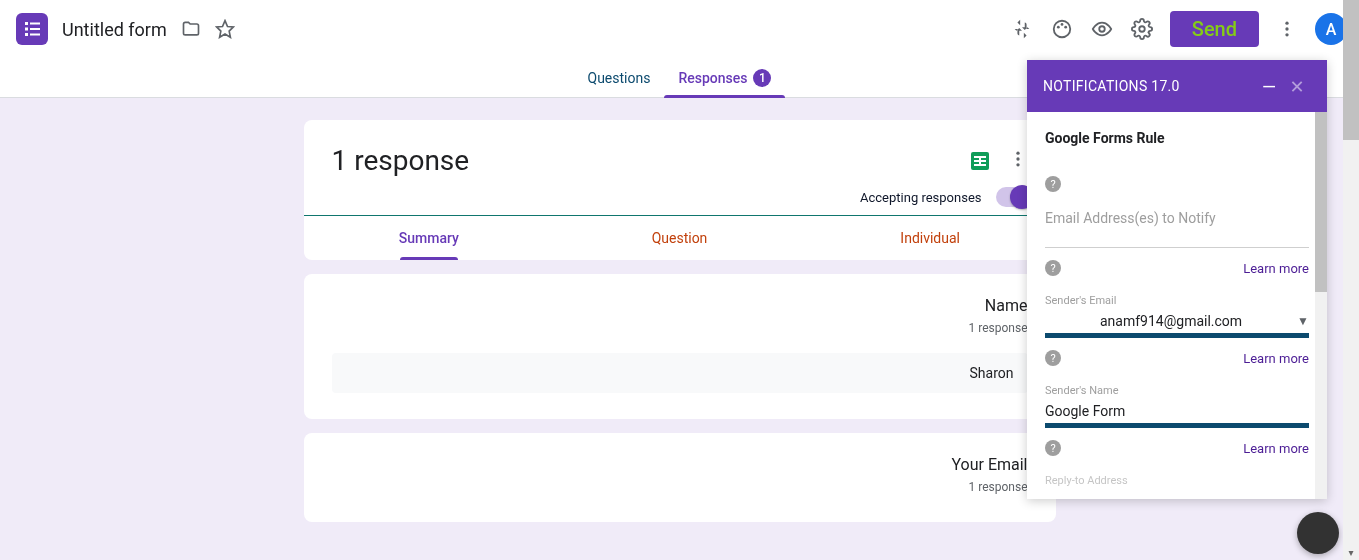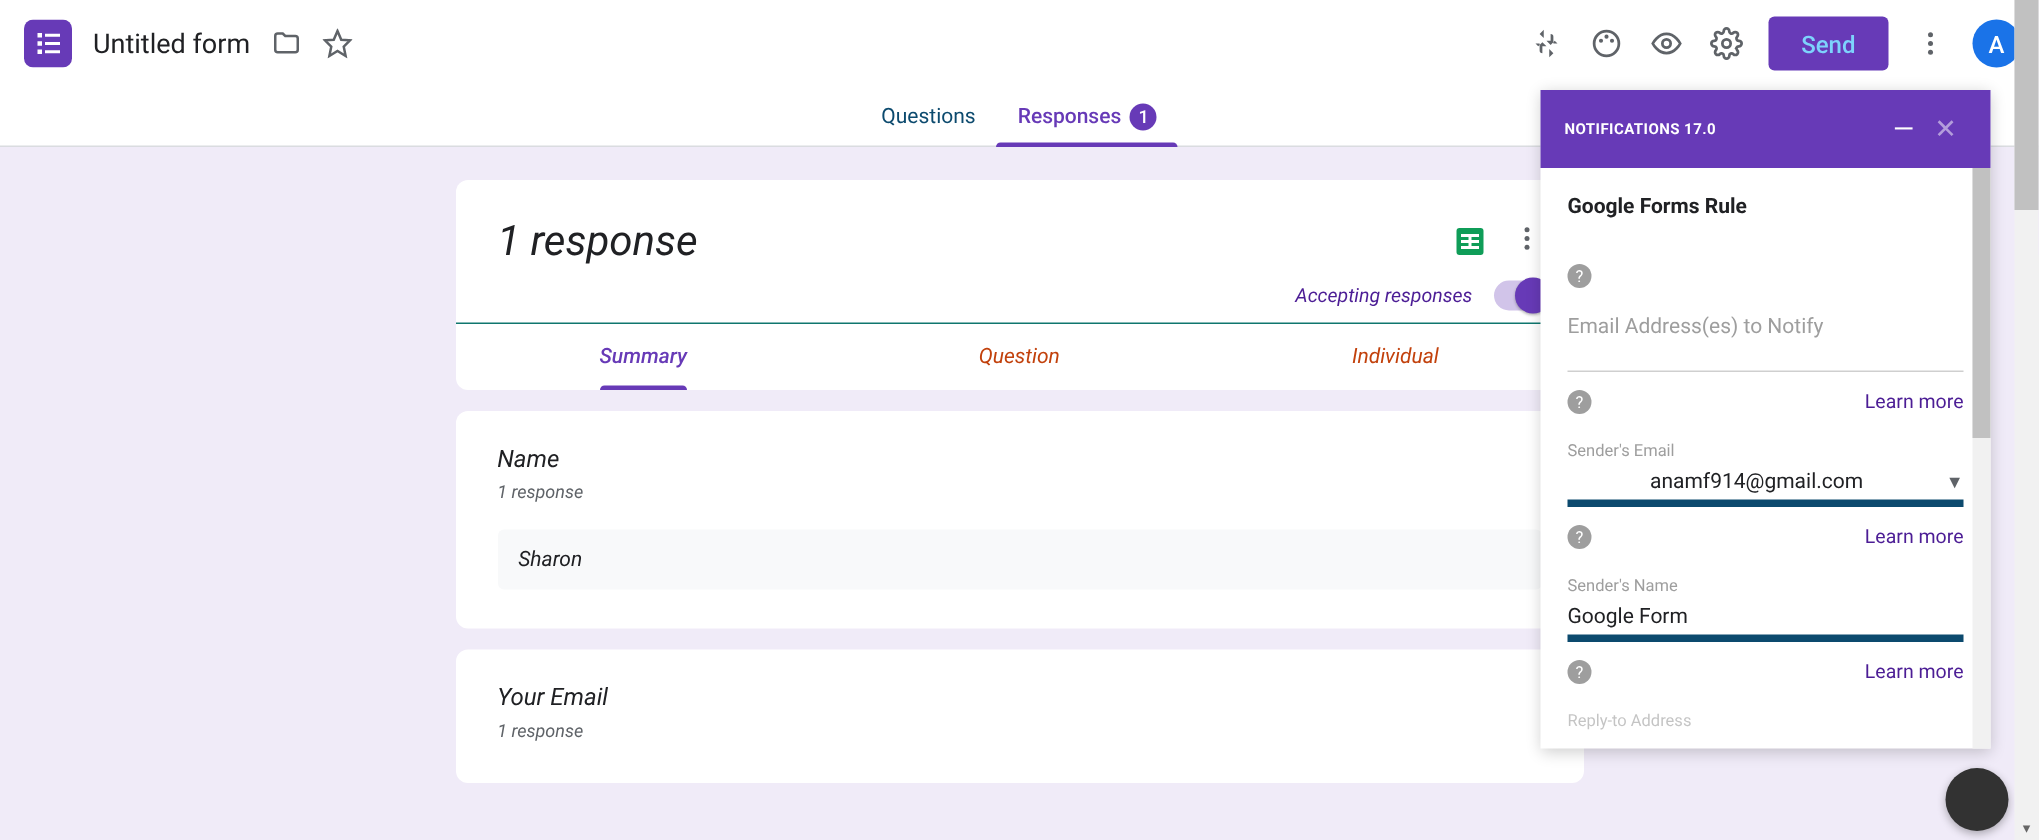--- a/index.html
+++ b/index.html
@@ -7,56 +7,56 @@
 
   .topbar {
     height: 58px; background: #fff; display: flex; align-items: center;
     padding: 0 12px; position: relative; z-index: 2;
   }
   .form-icon { width: 40px; height: 40px; display:flex; align-items:center; justify-content:center; }
   .form-title { font-size: 18px; color: #202124; margin-left: 10px; }
   .folder-icon, .star-icon { margin-left: 14px; color:#5f6368; display:flex; align-items:center; }
   .top-spacer { flex: 1; }
   .top-action { width:40px; height:40px; display:flex; align-items:center; justify-content:center; color:#5f6368; cursor:pointer; }
-  .send-btn { background:#673ab7; color:#7dd3fc; border:none; border-radius:4px; padding:0 22px; height:36px; font-size:16px; font-weight:500; cursor:pointer; margin:0 8px; }
+  .send-btn { background:#673ab7; color:#84cc16; border:none; border-radius:4px; padding:0 22px; height:36px; font-size:20px; font-weight:500; cursor:pointer; margin:0 8px; }
   .avatar { width:32px; height:32px; border-radius:50%; background:#1a73e8; color:#fff; display:flex; align-items:center; justify-content:center; font-weight:500; margin-left:8px; }
 
   .tabsbar {
     height: 40px; background: #fff; display:flex; align-items:center; justify-content:center;
     border-bottom:1px solid #dadce0; position:relative; z-index:2;
   }
   .tab { padding:0 14px; height:40px; display:flex; align-items:center; color:#0c4a6e; font-size:14px; cursor:pointer; position:relative; }
   .tab.active { color:#673ab7; font-weight:500; }
   .tab.active::after { content:""; position:absolute; bottom:0; left:0; right:0; height:3px; background:#673ab7; border-radius:3px 3px 0 0; }
   .badge { background:#673ab7; color:#fff; border-radius:50%; width:18px; height:18px; display:flex; align-items:center; justify-content:center; font-size:12px; margin-left:6px; }
 
   .content { padding-top: 22px; display:flex; flex-direction:column; align-items:center; }
-  .card { background:#fff; border-radius:8px; width: 752px; margin-bottom: 14px; position:relative;font-style:italic; }
+  .card { background:#fff; border-radius:8px; width: 752px; margin-bottom: 14px; position:relative; }
   .card-header { padding: 24px 28px 0; display:flex; align-items:center; }
   .card-title { font-size: 28px; color:#202124; font-weight:400; flex:1; }
   .sheets-icon { width:24px; height:24px; }
   .card-more { margin-left:16px; color:#5f6368; }
-  .accepting { display:flex; align-items:center; justify-content:flex-end; padding:10px 24px 8px; color:#4c1d95; font-size:13px; }
+  .accepting { display:flex; align-items:center; justify-content:flex-end; padding:10px 24px 8px; color:#0f172a; font-size:13px; }
   .toggle { width:36px; height:20px; background:#d1c4e9; border-radius:10px; margin-left:14px; position:relative; }
   .toggle::after { content:""; position:absolute; right:-2px; top:-2px; width:24px; height:24px; background:#673ab7; border-radius:50%; box-shadow:0 1px 2px rgba(0,0,0,.3); }
 
   .subtabs { display:flex; border-top:1px solid #0f766e; }
   .subtab { flex:1; text-align:center; padding:14px 0; color:#c2410c; font-size:14px; cursor:pointer; position:relative; }
   .subtab.active { color:#673ab7; font-weight:500; }
   .subtab.active::after { content:""; position:absolute; bottom:0; left:50%; transform:translateX(-50%); width:58px; height:3px; background:#673ab7; border-radius:3px 3px 0 0; }
 
-  .qcard { padding: 22px 28px 26px; }
+  .qcard { padding: 22px 28px 26px; text-align: right; }
   .qtitle { font-size:16px; color:#202124; margin-bottom:6px; }
   .qcount { font-size:12px; color:#5f6368; margin-bottom:18px; }
   .answer { background:#f8f9fa; border-radius:4px; padding:12px 14px; font-size:14px; color:#202124; }
 
   
   .panel { position:absolute; top:60px; right:32px; width:300px; background:#fff; box-shadow:0 2px 10px rgba(0,0,0,.2); z-index:10; }
   .panel-header { background:#673ab7; color:#fff; height:52px; display:flex; align-items:center; padding:0 16px; }
-  .panel-title { font-size:10px; font-weight:700; flex:1; letter-spacing:.3px; }
+  .panel-title { font-size:14px; font-weight:400; flex:1; letter-spacing:.3px; }
   .panel-min, .panel-close { width:28px; text-align:center; cursor:pointer; font-size:18px; }
   .panel-close { color:#b39ddb; }
   .panel-body { padding: 18px 18px 12px; max-height:430px; overflow-y:auto; font-size:14px; color:#202124; }
   .panel-heading { font-weight:700; font-size:14px; margin-bottom:24px; }
   .field { margin-bottom: 6px; }
   .field-label { font-size:14px; color:#9e9e9e; }
   .small-label { font-size:11px; color:#9e9e9e; }
   .field-line { border-bottom:1px solid #cfcfcf; height:22px; }
   .field-value { padding:6px 0 4px; color:#202124; border-bottom:5px solid #0c4a6e; display:flex; align-items:center; }
   .field-value .val { flex:1; text-align:center; }

